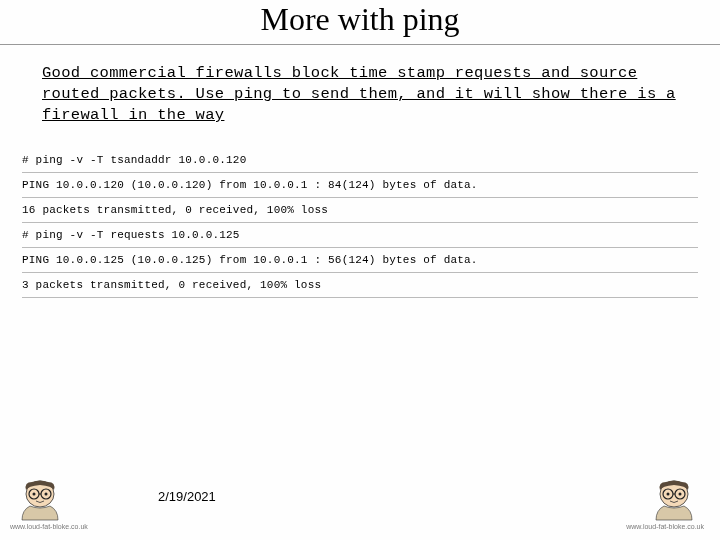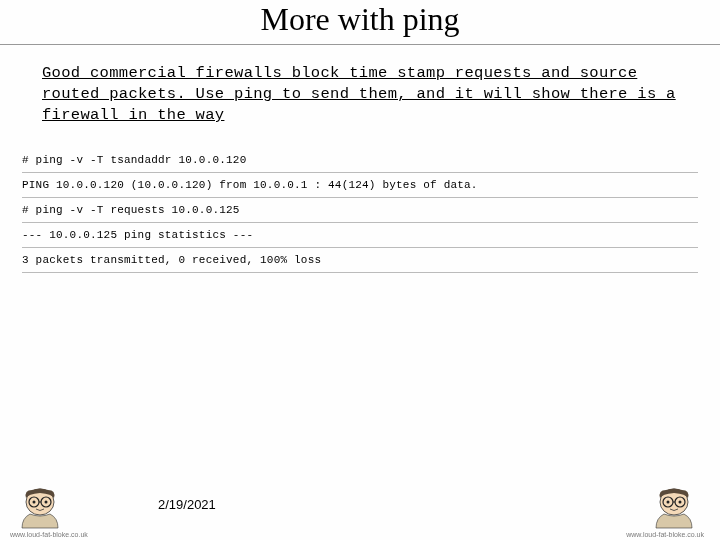--- a/index.html
+++ b/index.html
@@ -36,21 +36,21 @@
       font-family: 'Courier New', Courier, monospace;
       font-size: 11px;
       padding: 6px 0;
       border-bottom: 1px solid #bbb;
       color: #000;
       white-space: nowrap;
       letter-spacing: 0.2px;
     }
     .footer {
       position: absolute;
-      bottom: 0;
+      bottom: 8px;
       left: 0;
       right: 0;
       height: 60px;
     }
     .date {
       position: absolute;
       left: 158px;
       bottom: 28px;
       font-size: 13px;
       font-family: Arial, sans-serif;
@@ -79,23 +79,24 @@
 <body>
 
 <h1 class="title">
   <span>More with ping</span><br>
 </h1>
 
 <p class="intro">Good commercial firewalls block time stamp requests and source routed packets.  Use ping to send them, and it will show there is a firewall in the way</p>
 
 <div class="codeblock">
   <div class="codeline"># ping -v -T tsandaddr 10.0.0.120</div>
-  <div class="codeline">PING 10.0.0.120 (10.0.0.120) from 10.0.0.1 : 44(124) bytes of data.</div>
+  <div class="codeline">PING 10.0.0.120 (10.0.0.120) from 10.0.0.1 : 84(124) bytes of data.</div>
+  <div class="codeline">16 packets transmitted, 0 received, 100% loss</div>
   <div class="codeline"># ping -v -T requests 10.0.0.125</div>
-  <div class="codeline">--- 10.0.0.125 ping statistics ---</div>
+  <div class="codeline">PING 10.0.0.125 (10.0.0.125) from 10.0.0.1 : 56(124) bytes of data.</div>
   <div class="codeline">3 packets transmitted, 0 received, 100% loss</div>
 </div>
 
 <div class="footer">
   <div class="cartoon left">
     <svg viewBox="0 0 56 48">
       <ellipse cx="28" cy="20" rx="14" ry="13" fill="#f4d9b8" stroke="#333" stroke-width="0.8"></ellipse>
       <path d="M14 16 Q12 8 20 8 Q28 5 36 8 Q44 8 42 16 Q40 12 28 11 Q16 12 14 16" fill="#5a4a3a"></path>
       <circle cx="22" cy="20" r="5" fill="none" stroke="#222" stroke-width="1.2"></circle>
       <circle cx="34" cy="20" r="5" fill="none" stroke="#222" stroke-width="1.2"></circle>

